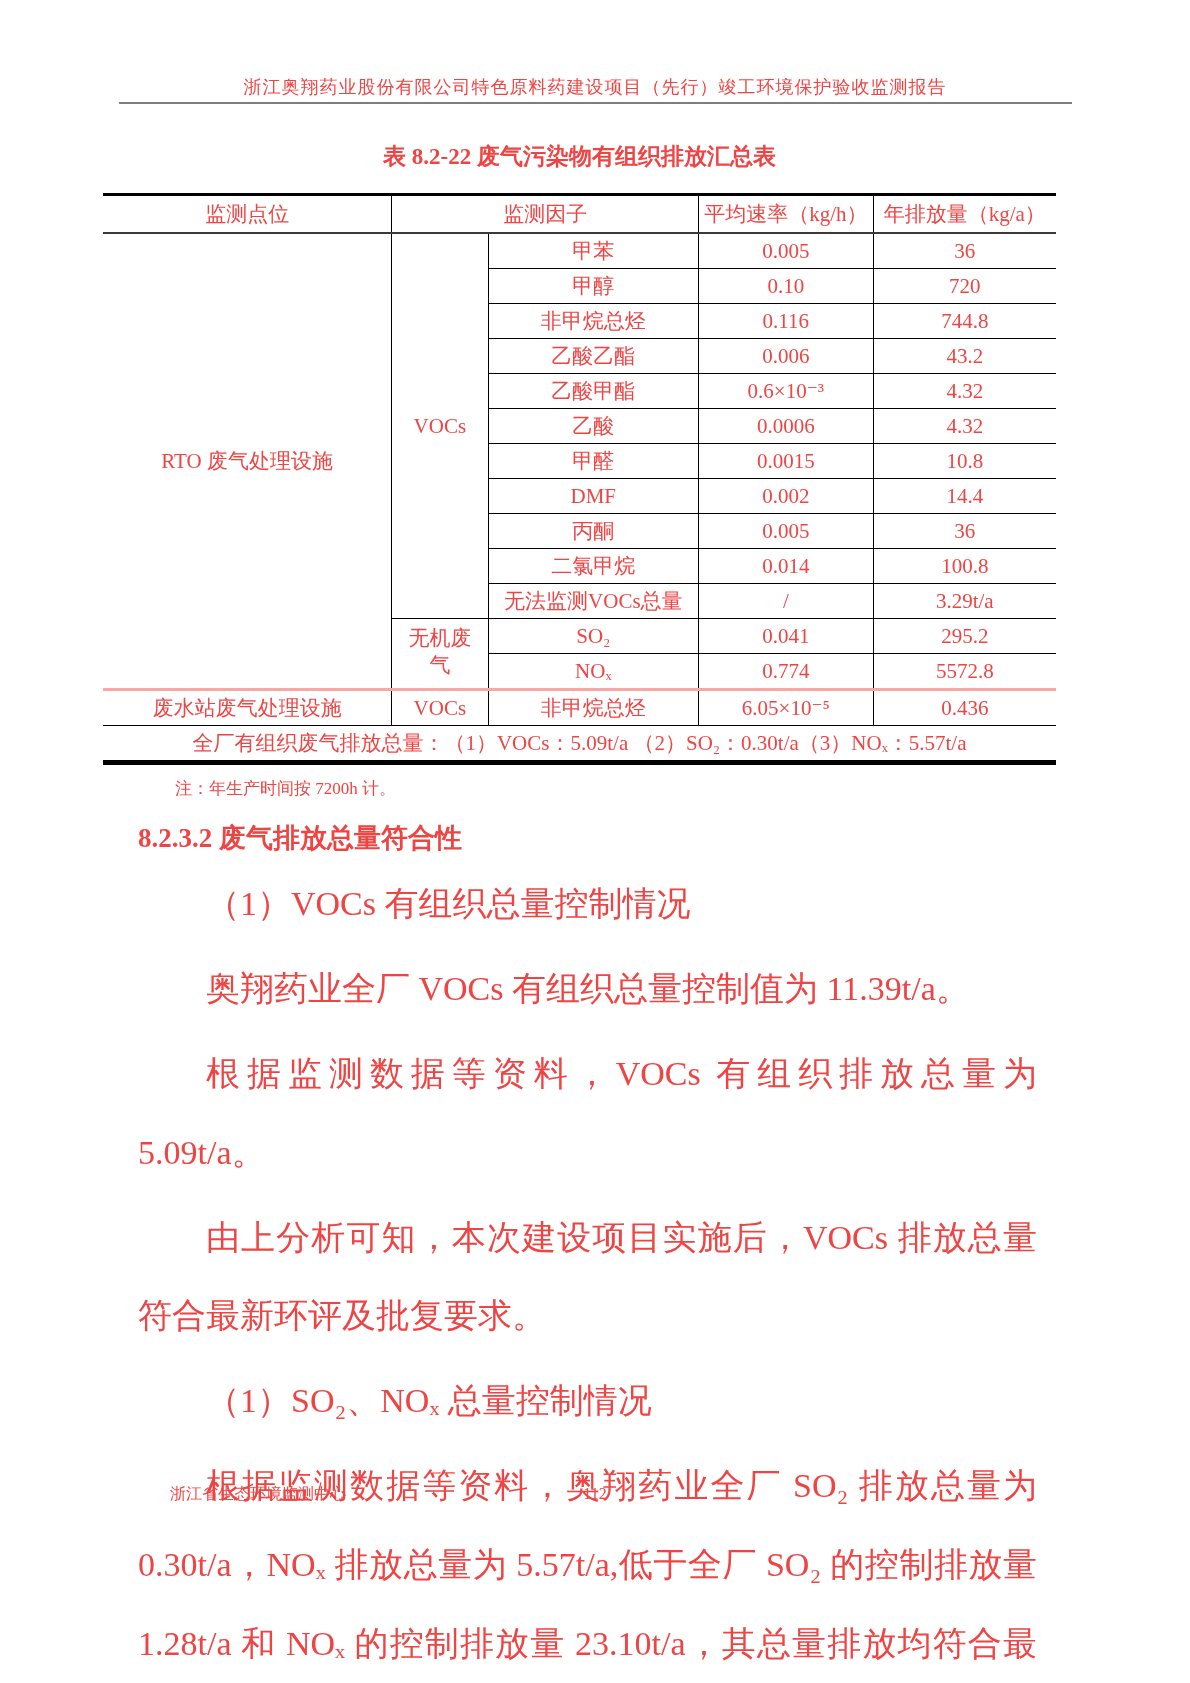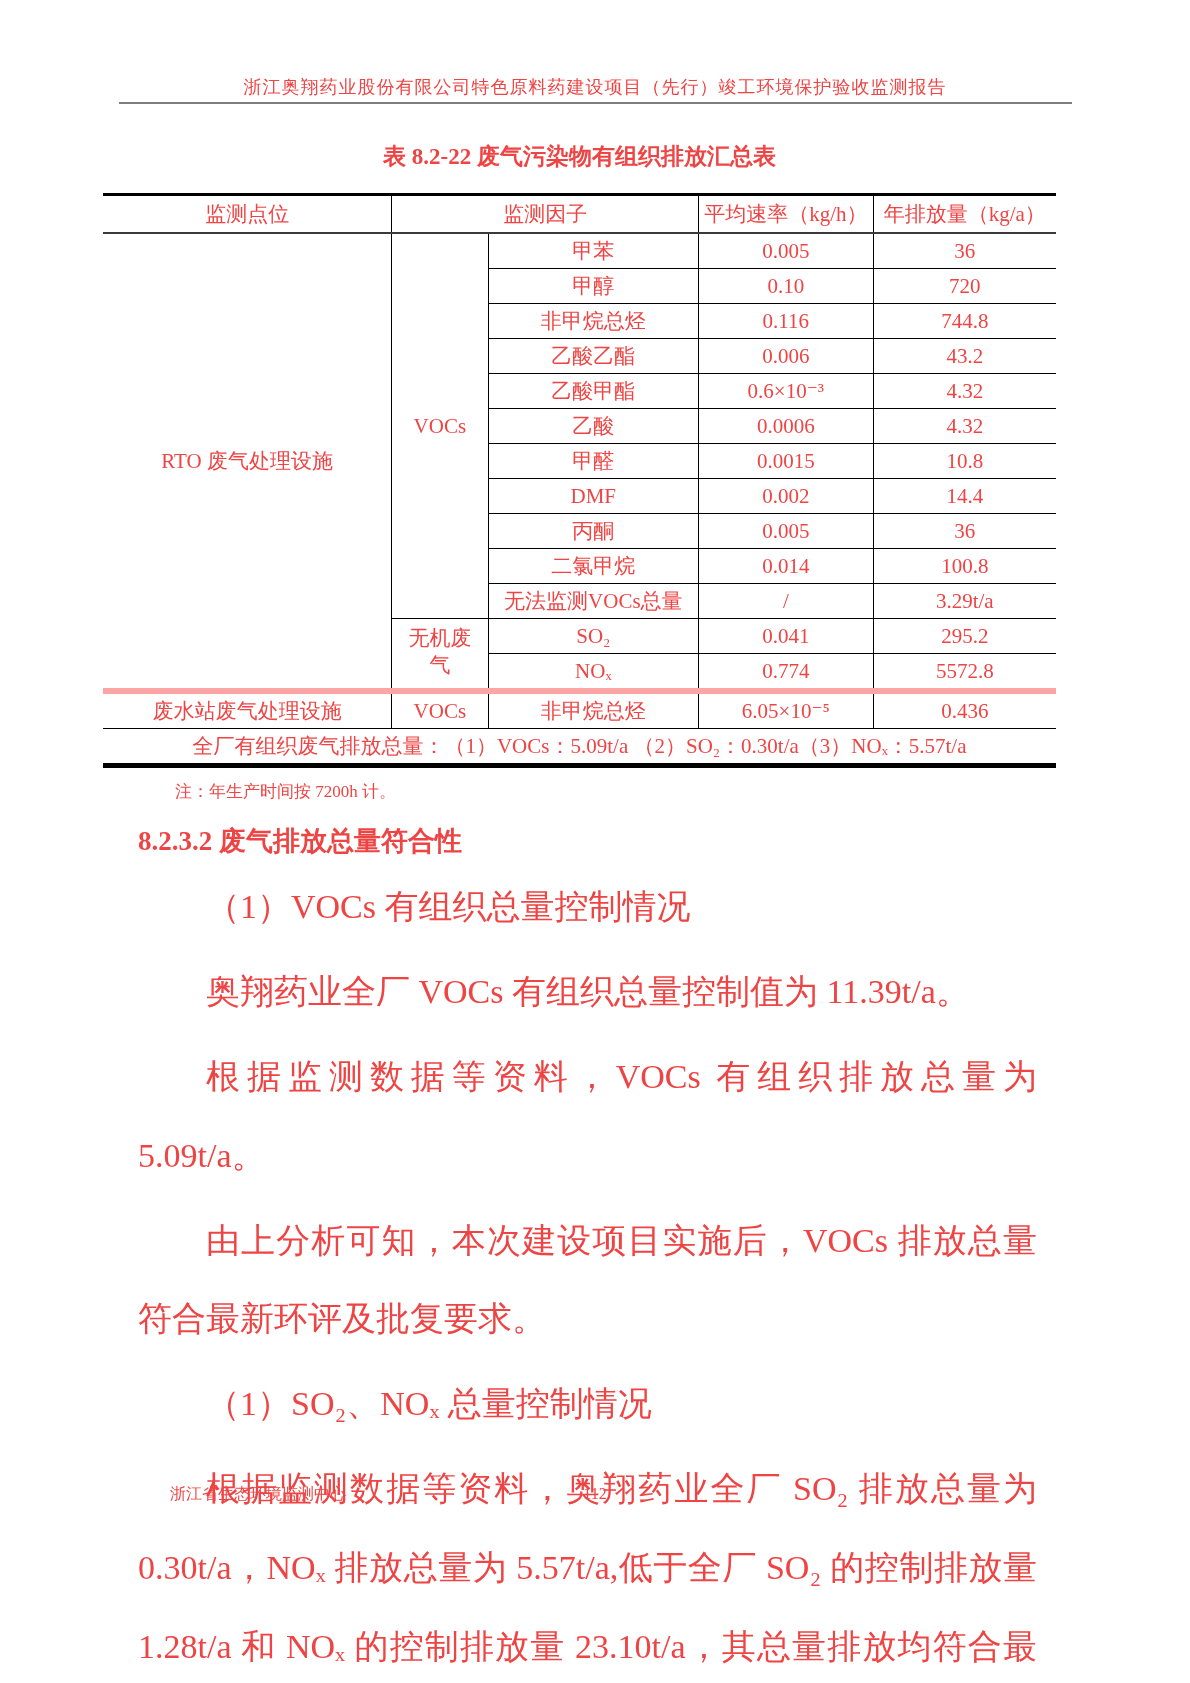--- a/index.html
+++ b/index.html
@@ -47,21 +47,21 @@
     text-align:center;
     vertical-align:middle;
     font-weight:normal;
     font-size:21px;
     line-height:1.25;
     padding:2px 3px;
     height:30px;
     overflow:hidden;
   }
   table.emission thead th { height:32px; border-bottom:2px solid #3a3a3a; }
-  table.emission tr.ww td { border-top:6px solid #fca5a5; }
+  table.emission tr.ww td { border-top:3px solid #fca5a5; }
   .wrap3 { display:inline-block; max-width:3.2em;font-family:Liberation Mono, monospace; }
   .note {
     margin:13px 0 0 72px;
     font-size:17px;
     line-height:21px;
   }
   .section-heading {
     margin:22px 15px 10px 35px;
     font-size:27px;
     font-weight:bold;

